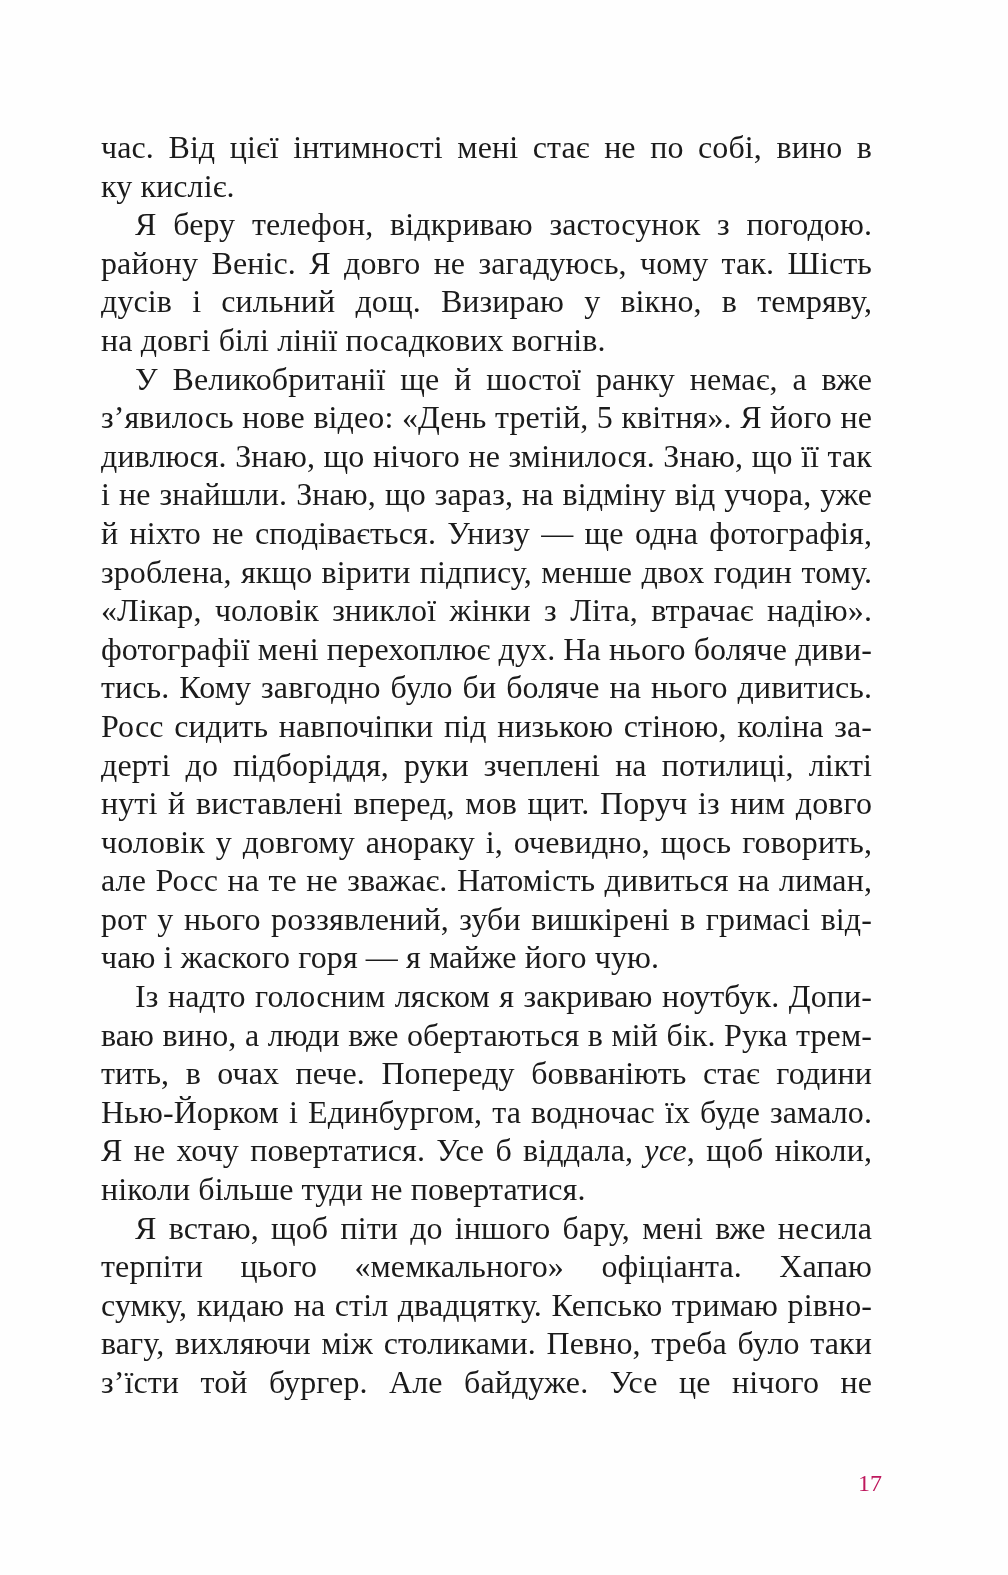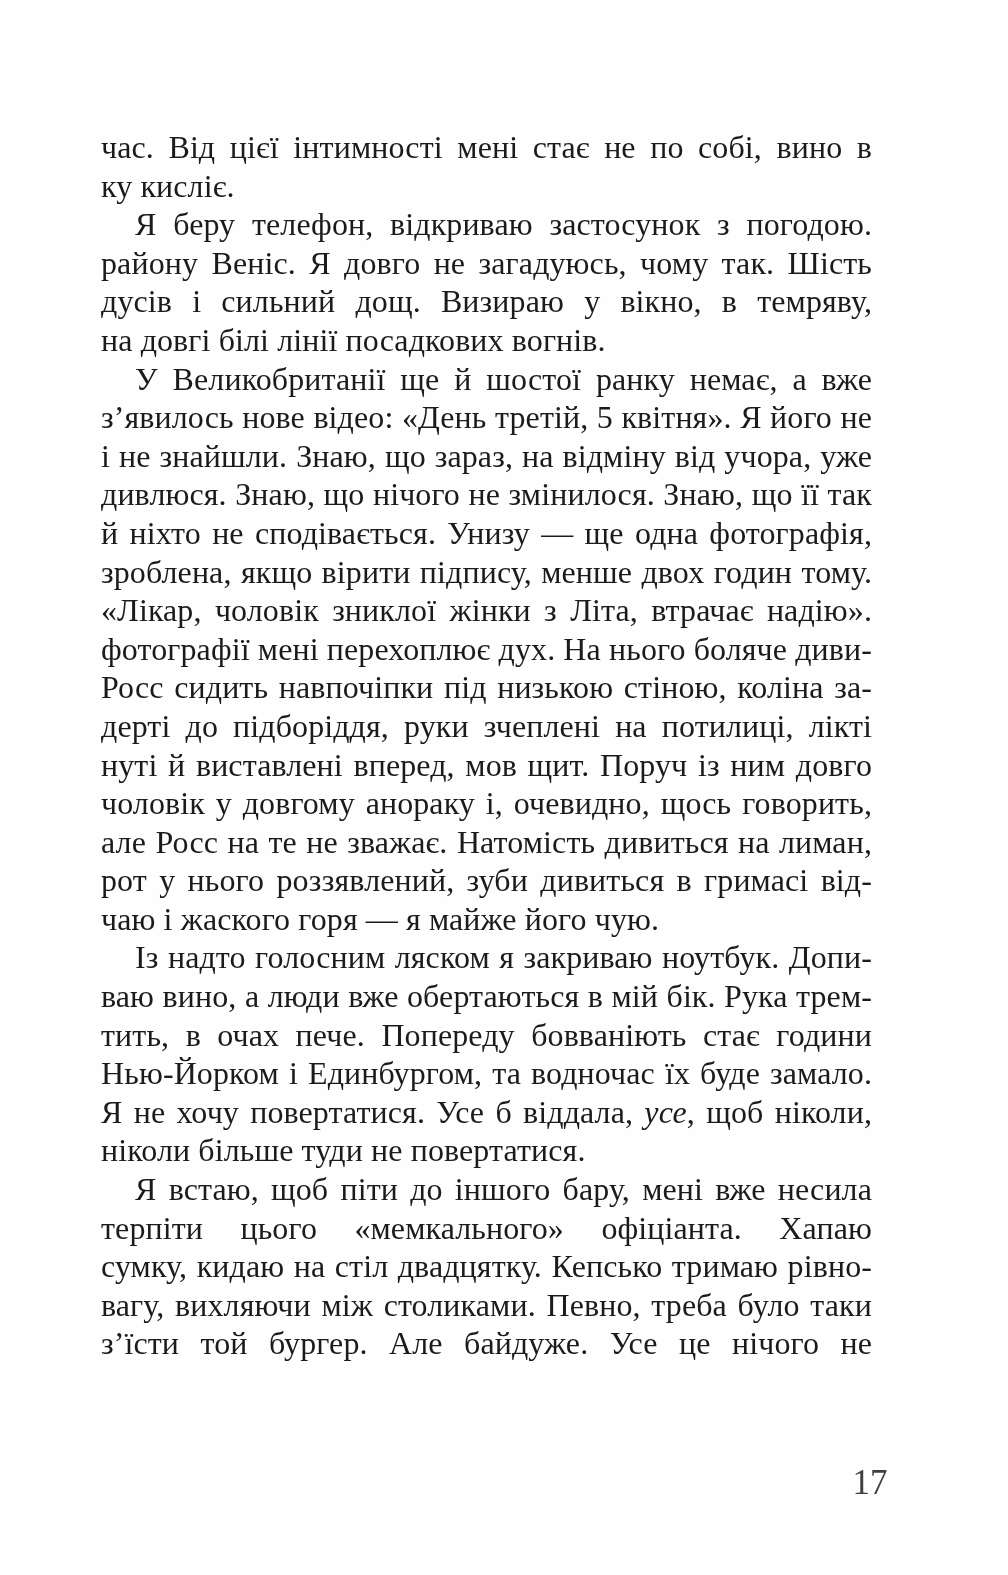--- a/index.html
+++ b/index.html
@@ -42,50 +42,51 @@
     text-indent: 34px;
   }
   .line em {
   }
   .page-number {
     position: absolute;
     top: 1464px;
     left: 840px;
     width: 60px;
     text-align: center;
-    font-size: 35px;
+    font-size: 24px;
     line-height: 38px;
-    color: #404040;
+    color: #be185d;
   }
 </style>
 </head>
 <body>
 
 <div class="book-page">
   <div class="text-block" id="text-block">
       <div class="line j">час. Від цієї інтимності мені стає не по собі, вино в шлун-</div>
       <div class="line">ку кисліє.</div>
       <div class="line j ind">Я беру телефон, відкриваю застосунок з погодою. Един-</div>
       <div class="line j">району Веніс. Я довго не загадуюсь, чому так. Шість гра-</div>
       <div class="line j">дусів і сильний дощ. Визираю у вікно, в темряву, дивлюся</div>
       <div class="line">на довгі білі лінії посадкових вогнів.</div>
       <div class="line j ind">У Великобританії ще й шостої ранку немає, а вже</div>
       <div class="line j">з’явилось нове відео: «День третій, 5 квітня». Я його не</div>
+      <div class="line j">дивлюся. Знаю, що нічого не змінилося. Знаю, що її так</div>
       <div class="line j">і не знайшли. Знаю, що зараз, на відміну від учора, уже</div>
-      <div class="line j">дивлюся. Знаю, що нічого не змінилося. Знаю, що її так</div>
       <div class="line j">й ніхто не сподівається. Унизу — ще одна фотографія,</div>
       <div class="line j">зроблена, якщо вірити підпису, менше двох годин тому.</div>
       <div class="line j">«Лікар, чоловік зниклої жінки з Літа, втрачає надію». Від</div>
       <div class="line j">фотографії мені перехоплює дух. На нього боляче диви-</div>
+      <div class="line j">тись. Кому завгодно було би боляче на нього дивитись.</div>
       <div class="line j">Росс сидить навпочіпки під низькою стіною, коліна за-</div>
       <div class="line j">дерті до підборіддя, руки зчеплені на потилиці, лікті стис-</div>
       <div class="line j">нуті й виставлені вперед, мов щит. Поруч із ним довго</div>
       <div class="line j">чоловік у довгому анораку і, очевидно, щось говорить,</div>
       <div class="line j">але Росс на те не зважає. Натомість дивиться на лиман,</div>
-      <div class="line j">рот у нього роззявлений, зуби дивиться в гримасі від-</div>
+      <div class="line j">рот у нього роззявлений, зуби вишкірені в гримасі від-</div>
       <div class="line">чаю і жаского горя — я майже його чую.</div>
       <div class="line j ind">Із надто голосним ляском я закриваю ноутбук. Допи-</div>
       <div class="line j">ваю вино, а люди вже обертаються в мій бік. Рука трем-</div>
       <div class="line j">тить, в очах пече. Попереду бовваніють стає години між</div>
       <div class="line j">Нью-Йорком і Единбургом, та водночас їх буде замало.</div>
       <div class="line j">Я не хочу повертатися. Усе б віддала, <em>усе</em>, щоб ніколи,</div>
       <div class="line">ніколи більше туди не повертатися.</div>
       <div class="line j ind">Я встаю, щоб піти до іншого бару, мені вже несила</div>
       <div class="line j">терпіти цього «мемкального» офіціанта. Хапаю голосним,</div>
       <div class="line j">сумку, кидаю на стіл двадцятку. Кепсько тримаю рівно-</div>

